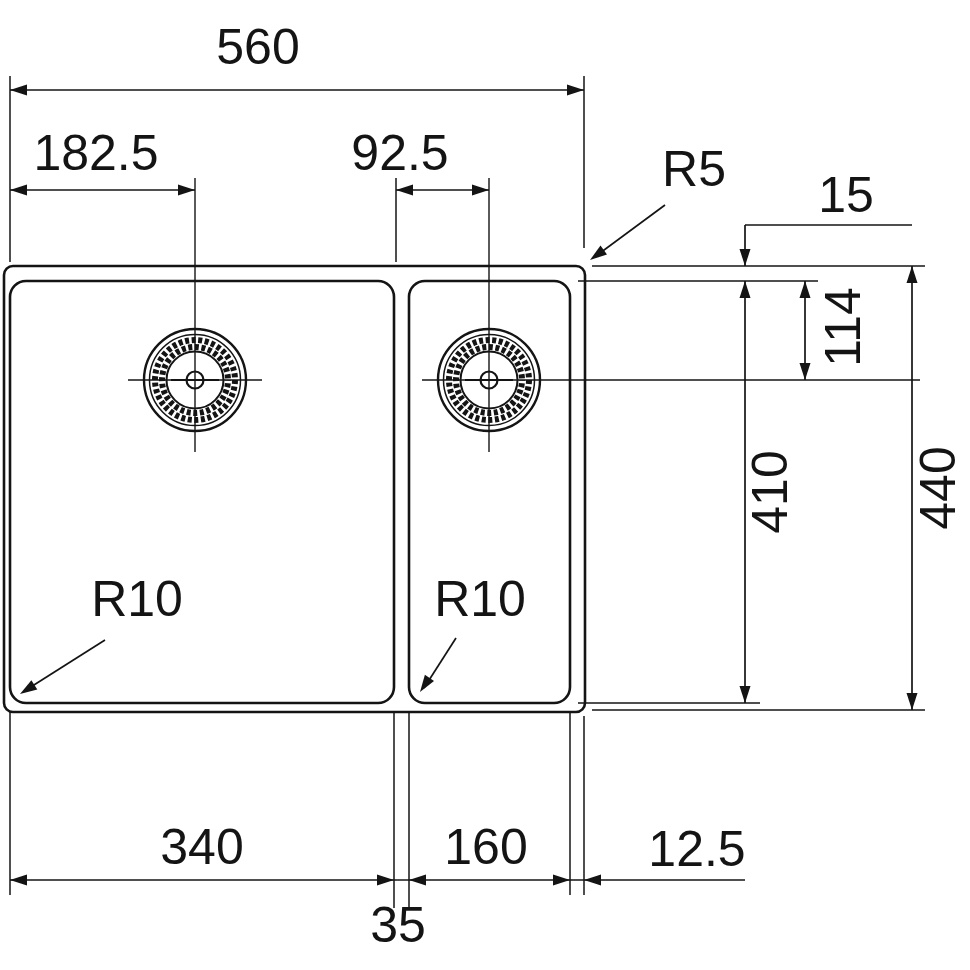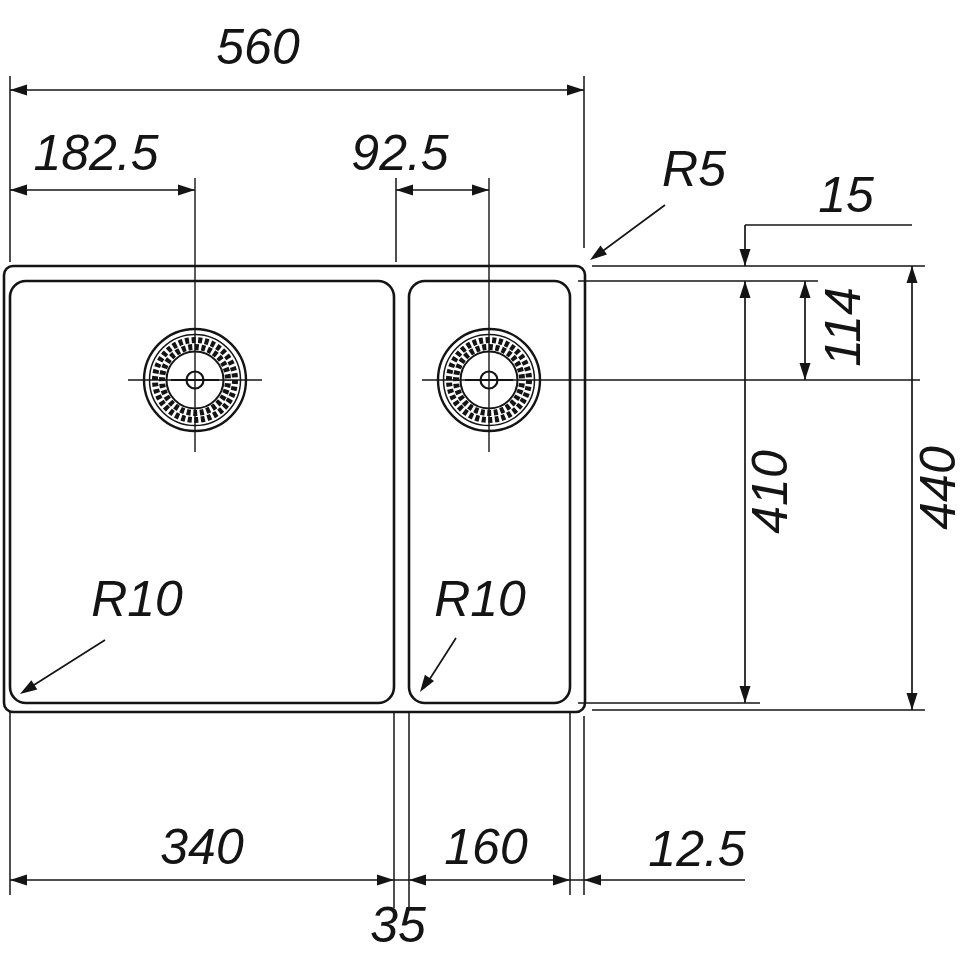--- a/index.html
+++ b/index.html
@@ -1,16 +1,16 @@
 <!DOCTYPE html>
 <html style="--line: #141414; --bg: #ffffff;"><head>
 <meta charset="utf-8">
 <style>
   html,body{margin:0;padding:0;background:#fff;}
-  .stage{width:970px;height:970px;position:relative;background:var(--bg,#fff);overflow:hidden;font-style:italic;}
+  .stage{width:970px;height:970px;position:relative;background:var(--bg,#fff);overflow:hidden;}
   svg{display:block;}
   .obj{fill:none;stroke:var(--line,#141414);stroke-width:2.6;}
   .dim{fill:none;stroke:var(--line,#141414);stroke-width:1.7;}
   .ext{fill:none;stroke:var(--line,#141414);stroke-width:1.5;}
   .cl{fill:none;stroke:var(--line,#141414);stroke-width:1.4;}
   .ring{fill:none;stroke:var(--line,#141414);}
   .arr{fill:var(--line,#141414);stroke:none;}
   .lbl{font-family:"Liberation Sans","DejaVu Sans",sans-serif;font-size:50px;fill:var(--line,#141414);}
 </style>
 </head>

